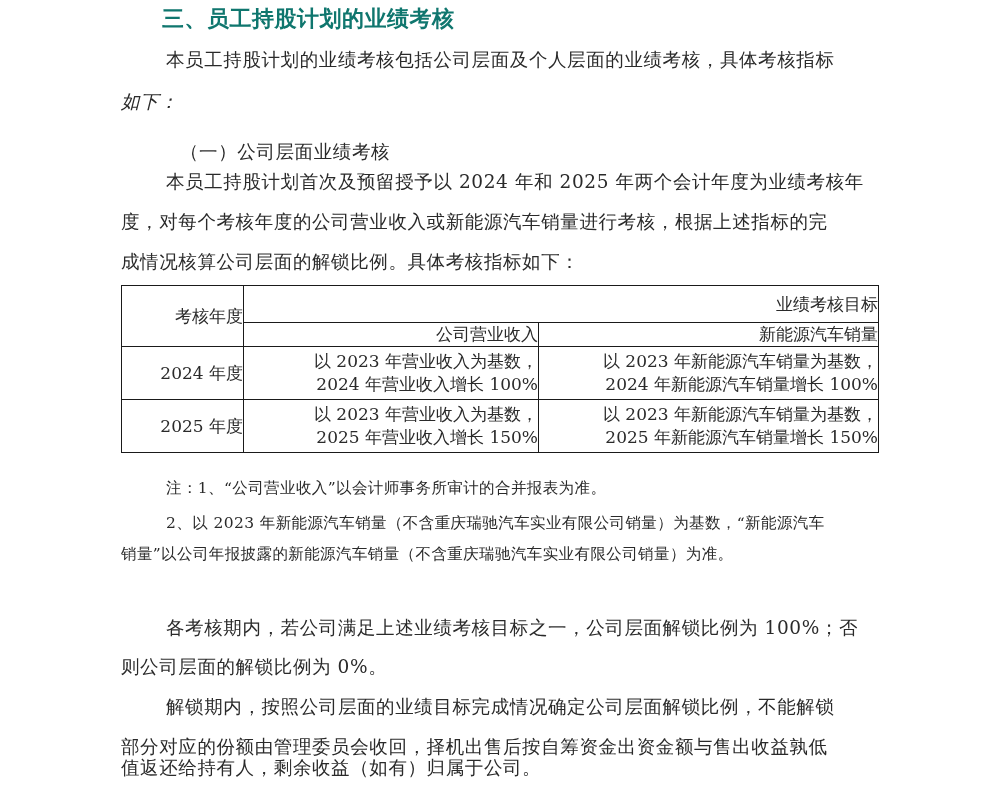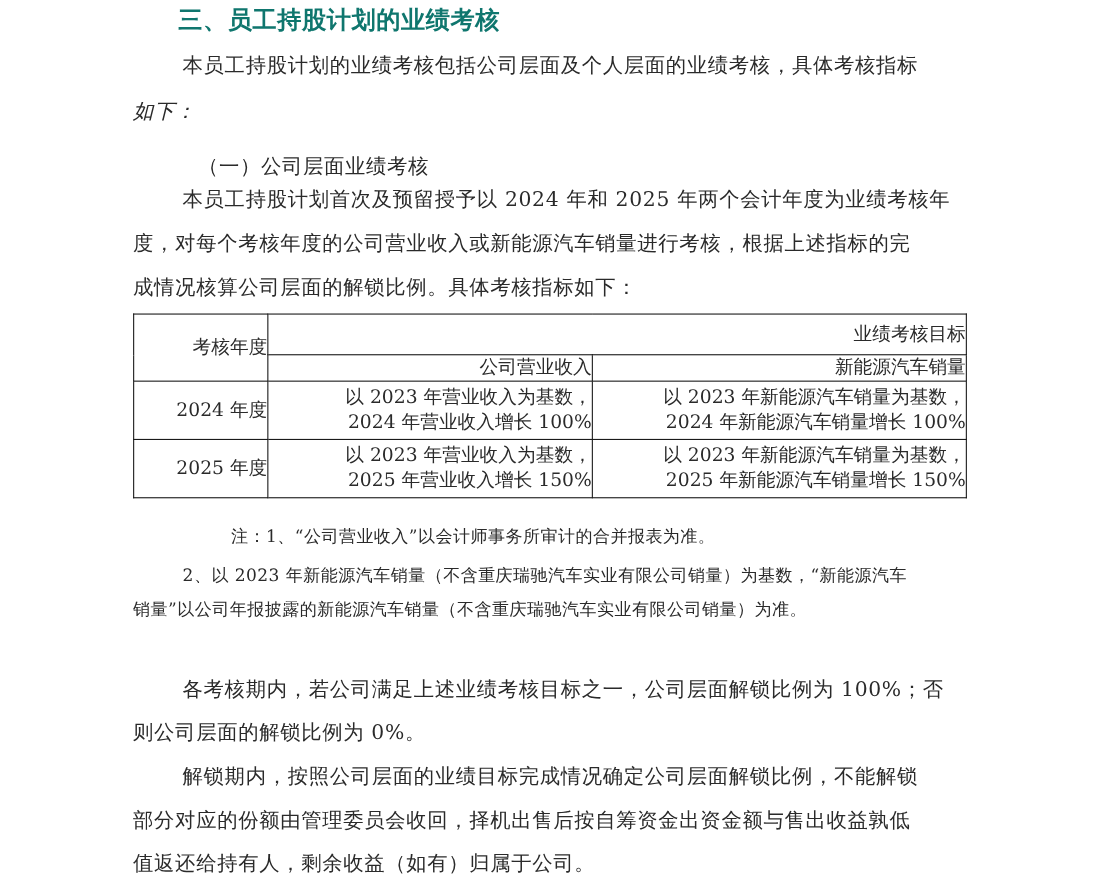--- a/index.html
+++ b/index.html
@@ -84,24 +84,24 @@
         <div>2025 年营业收入增长 150%</div>
       </td>
       <td>
         <div>以 2023 年新能源汽车销量为基数，</div>
         <div>2025 年新能源汽车销量增长 150%</div>
       </td>
     </tr>
   </tbody>
     </table>
 
-  <div class="line indent note" style="top:476px;margin-left:44px;">注：1、“公司营业收入”以会计师事务所审计的合并报表为准。</div>
+  <div class="line indent note" style="top:476px;">注：1、“公司营业收入”以会计师事务所审计的合并报表为准。</div>
   <div class="line indent note" style="top:511px;">2、以 2023 年新能源汽车销量（不含重庆瑞驰汽车实业有限公司销量）为基数，“新能源汽车</div>
   <div class="line note" style="top:542px;">销量”以公司年报披露的新能源汽车销量（不含重庆瑞驰汽车实业有限公司销量）为准。</div>
 
   <div class="line indent" style="top:616px;text-align:center;">各考核期内，若公司满足上述业绩考核目标之一，公司层面解锁比例为 100%；否</div>
   <div class="line" style="top:655px;">则公司层面的解锁比例为 0%。</div>
 
   <div class="line indent" style="top:695px;">解锁期内，按照公司层面的业绩目标完成情况确定公司层面解锁比例，不能解锁</div>
   <div class="line" style="top:735px;">部分对应的份额由管理委员会收回，择机出售后按自筹资金出资金额与售出收益孰低</div>
-  <div class="line" style="top:774px;">值返还给持有人，剩余收益（如有）归属于公司。</div>
+  <div class="line" style="top:756px;">值返还给持有人，剩余收益（如有）归属于公司。</div>
 
 </div>
 
 </body></html>

